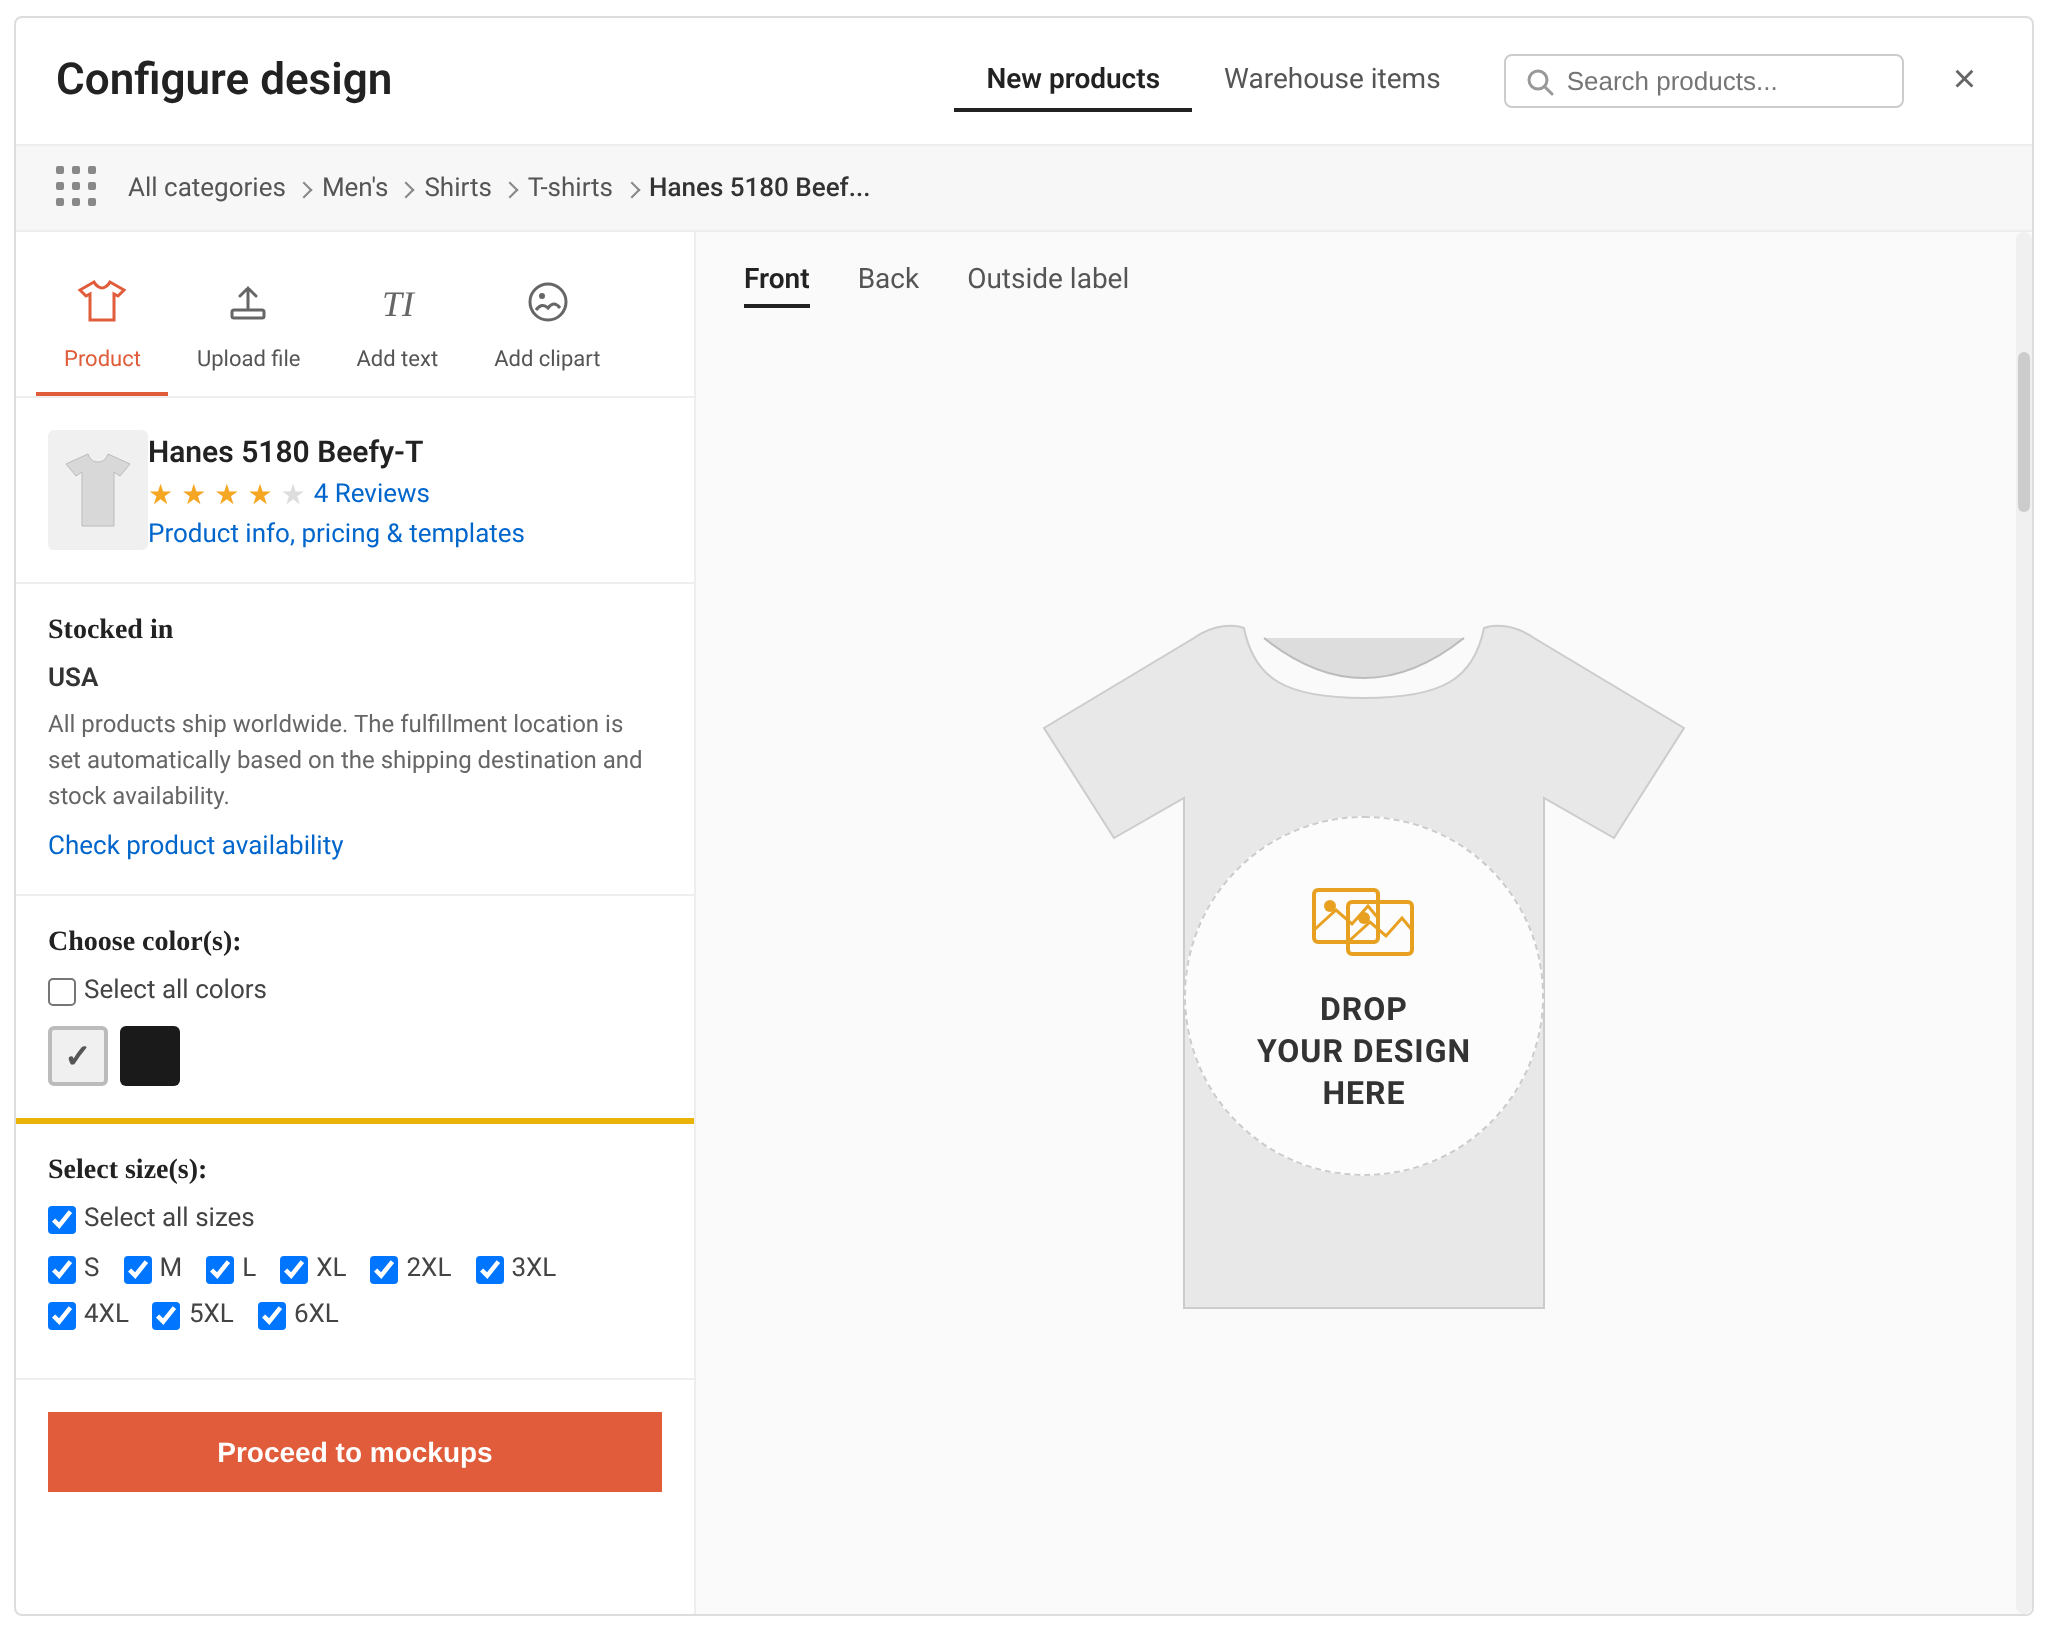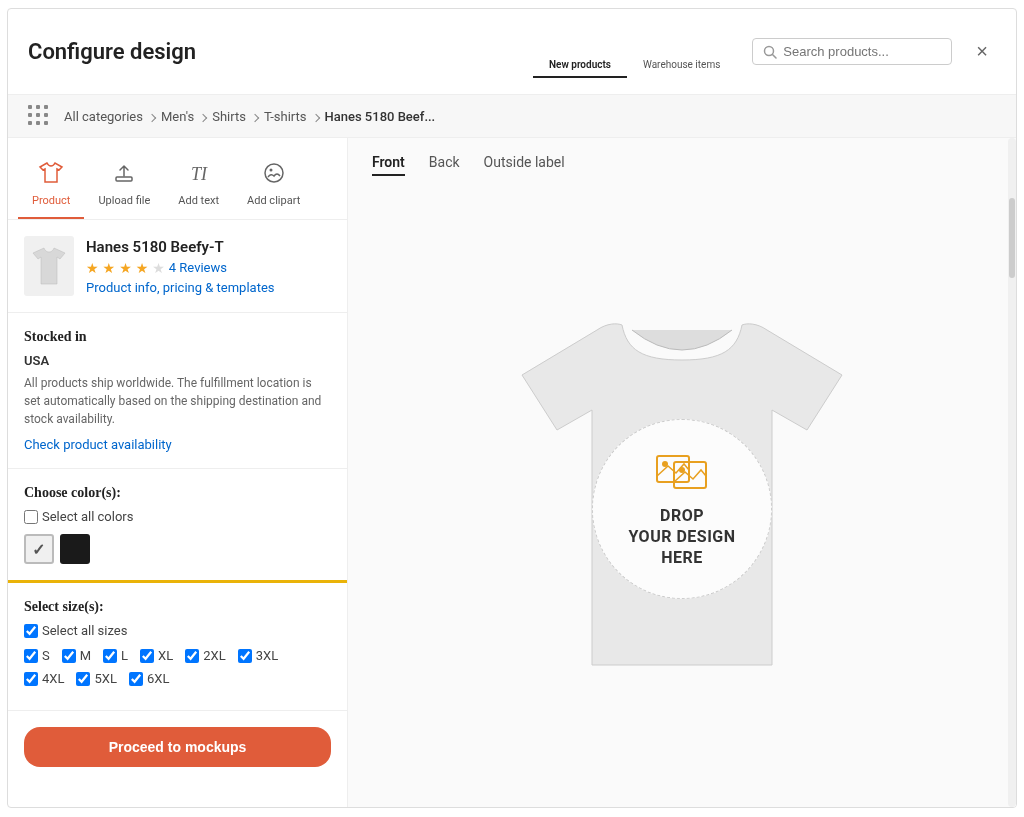--- a/index.html
+++ b/index.html
@@ -34,26 +34,25 @@
     }
 
     .header-tabs {
       display: flex;
       gap: 0;
       margin-right: 16px;
     }
 
     .header-tab {
       padding: 6px 16px;
-      font-size: 10px;
+      font-size: 14px;
       color: #555;
       cursor: pointer;
       border-bottom: 2px solid transparent;
       text-decoration: none;
-      margin-top: 28px;
     }
 
     .header-tab.active {
       color: #222;
       font-weight: 600;
       border-bottom: 2px solid #222;
     }
 
     .search-box {
       display: flex;
@@ -172,22 +171,21 @@
 
     .toolbar-icon {
       font-size: 22px;
       line-height: 1;
       margin-top: 12px;
     }
 
     .product-info-section {
       padding: 16px;
       display: flex;
-      gap: 12px;
-      align-items: center;
+      align-items: flex-end;
       border-bottom: 1px solid #eee;
     }
 
     .product-thumbnail {
       width: 50px;
       height: 60px;
       background: #f0f0f0;
       border-radius: 3px;
       display: flex;
       align-items: center;
@@ -334,21 +332,21 @@
       font-size: 13px;
       color: #444;
     }
 
     .proceed-btn {
       margin: 16px;
       padding: 12px 24px;
       background: #e05c3a;
       color: #fff;
       border: none;
-      border-radius: 16px;
+      border-radius: 0;
       font-size: 14px;
       font-weight: 600;
       cursor: pointer;
       width: calc(100% - 32px);
       text-align: center;
     }
 
     .right-panel {
       flex: 1;
       display: flex;

